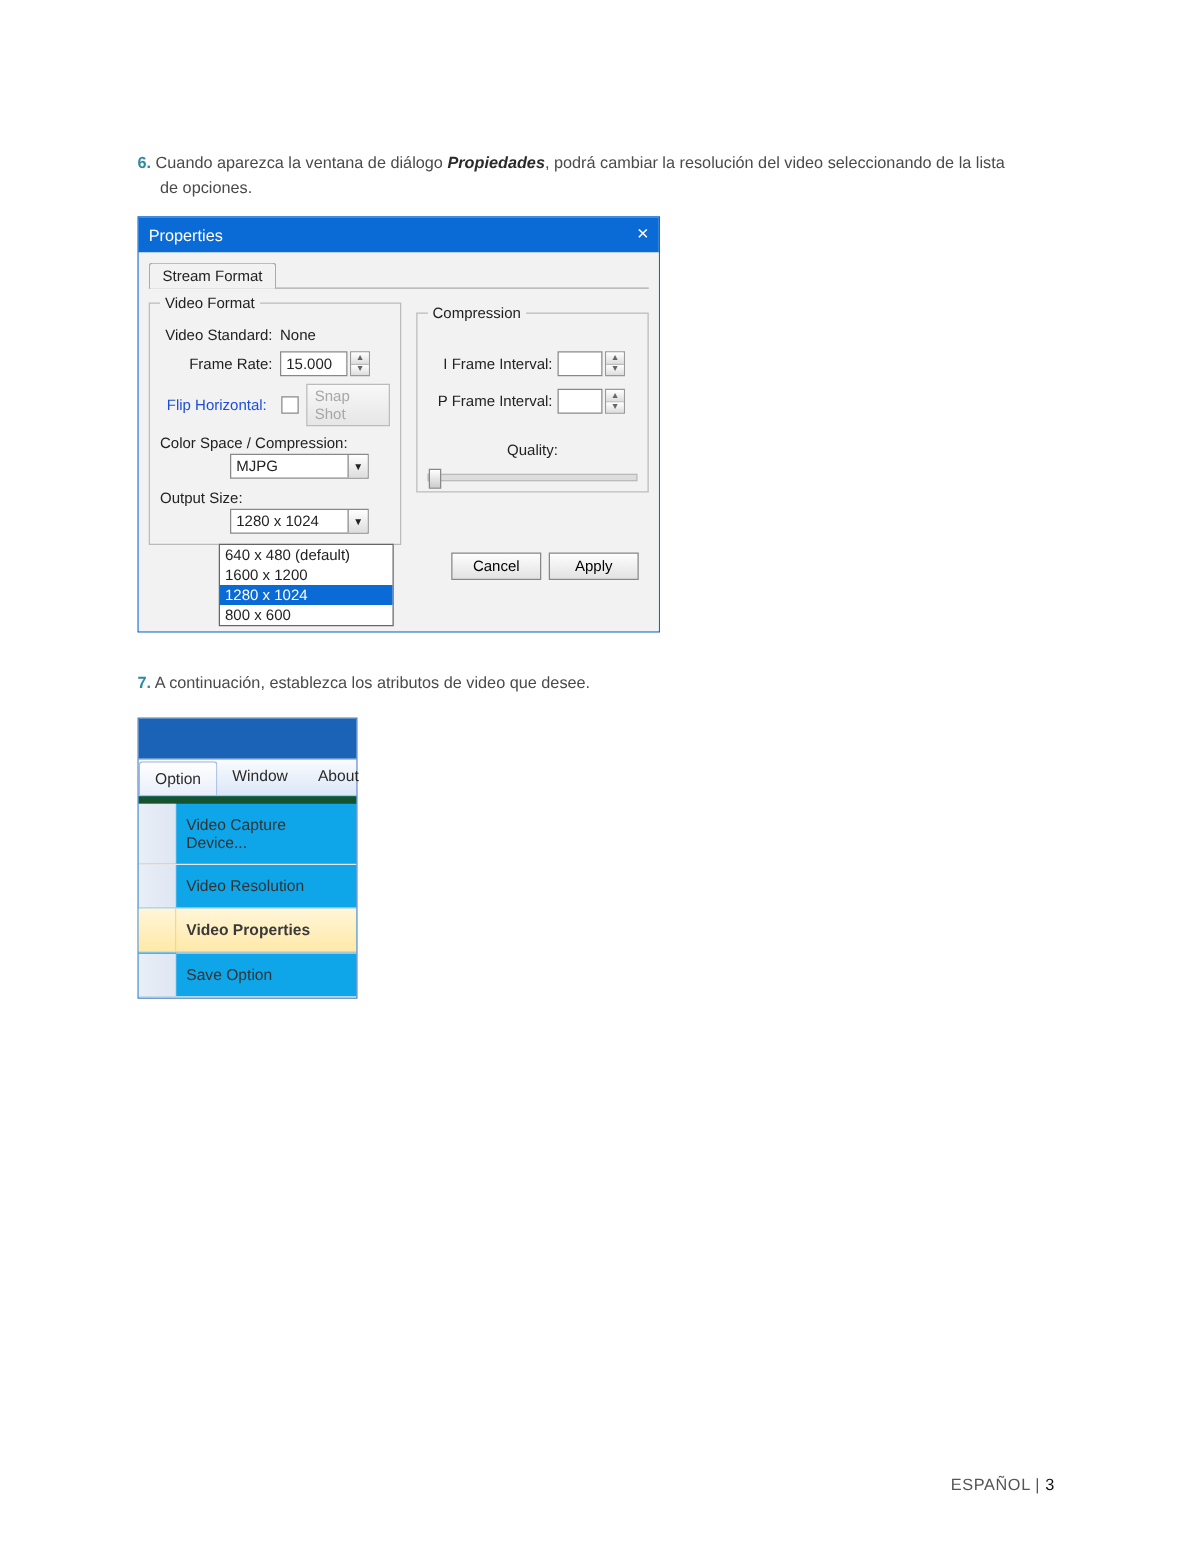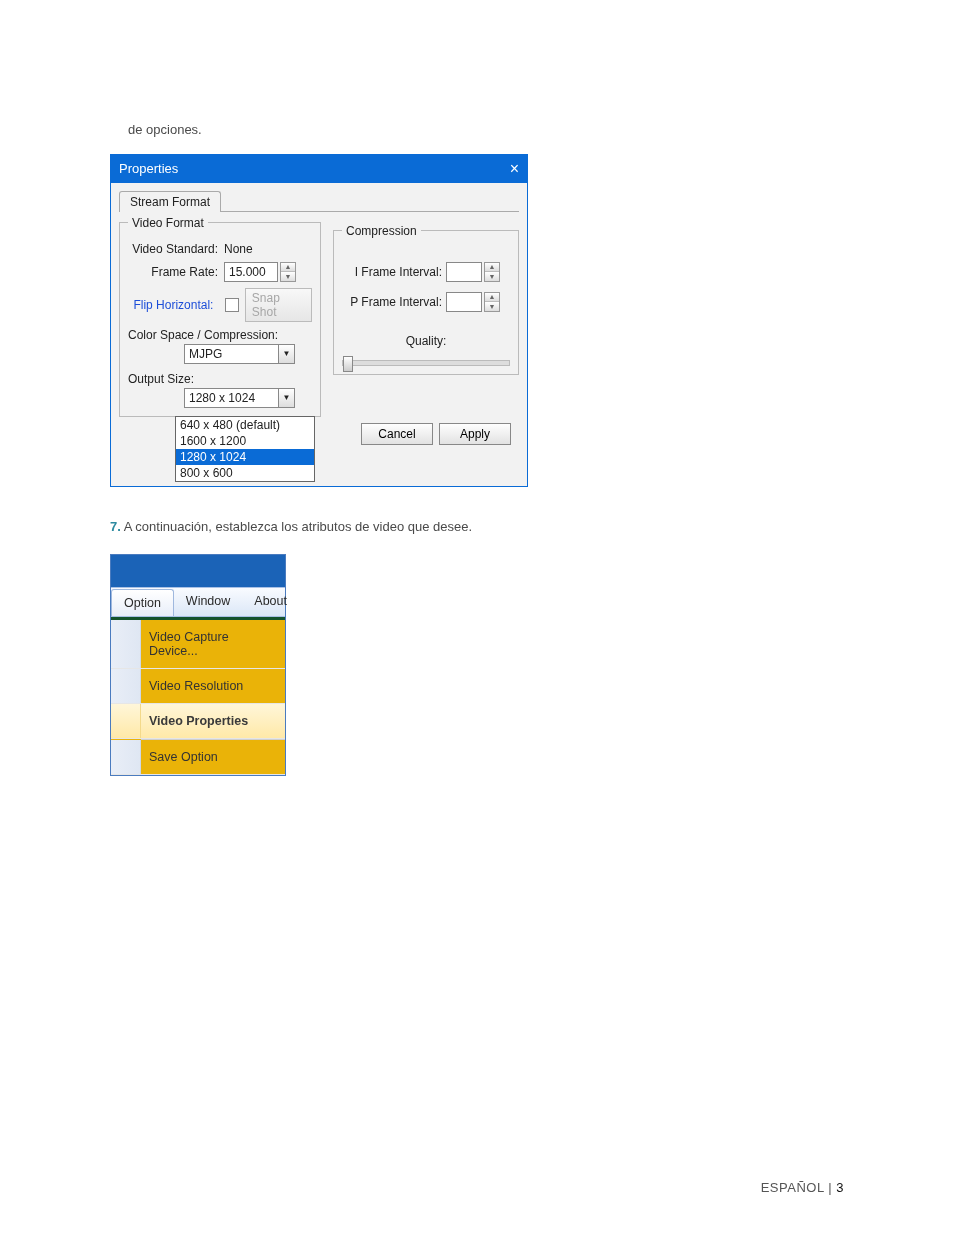--- a/index.html
+++ b/index.html
@@ -126,21 +126,21 @@
     display: flex; background: linear-gradient(#f9fbff,#dbe7f7);
     border-top: 1px solid #a9c1e6; border-bottom: 1px solid #a9c1e6;
     font-size: 12.5px;
   }
   .menushot .menubar .mi { padding: 6px 12px; color: #2a2a2a; }
   .menushot .menubar .mi.active {
     background: linear-gradient(#fff,#e8eef9); border: 1px solid #9fb8de; border-bottom: none;
     border-radius: 3px 3px 0 0; margin-top: 1px;
   }
   .menushot .dropdown {
-    background: #eab308; border-top: 3px solid #14532d;
+    background: #0ea5e9; border-top: 6px solid #14532d;
   }
   .menushot .dropdown .di {
     display: flex; align-items: center; font-size: 12.5px; color: #333;
     border-bottom: 1px solid #e6e6e6;
   }
   .menushot .dropdown .di .gut {
     width: 30px; align-self: stretch; background: linear-gradient(90deg,#e9eef7,#dfe7f3);
     border-right: 1px solid #cfd8e6;
   }
   .menushot .dropdown .di .txt { padding: 10px 8px; flex: 1; }
@@ -157,20 +157,23 @@
     letter-spacing: 0.5px;
   }
   .footer .pg { color: #111; }
 </style>
 </head>
 <body>
 
 <div class="page">
 
   <p class="body-text para6">
+    <span class="lead">
+      <span class="accent-num">6.</span><span> Cuando aparezca la ventana de diálogo </span><span class="bold-ital">Propiedades</span><span>, podrá cambiar la resolución del video seleccionando de la lista</span>
+    </span>
     <span class="cont">de opciones.</span>
   </p>
 
   <div class="dlg">
     <div class="dlg-title">
       <span>Properties</span>
       <span class="dlg-close">×</span>
     </div>
     <div class="dlg-body">
       <span class="tab">Stream Format</span>

